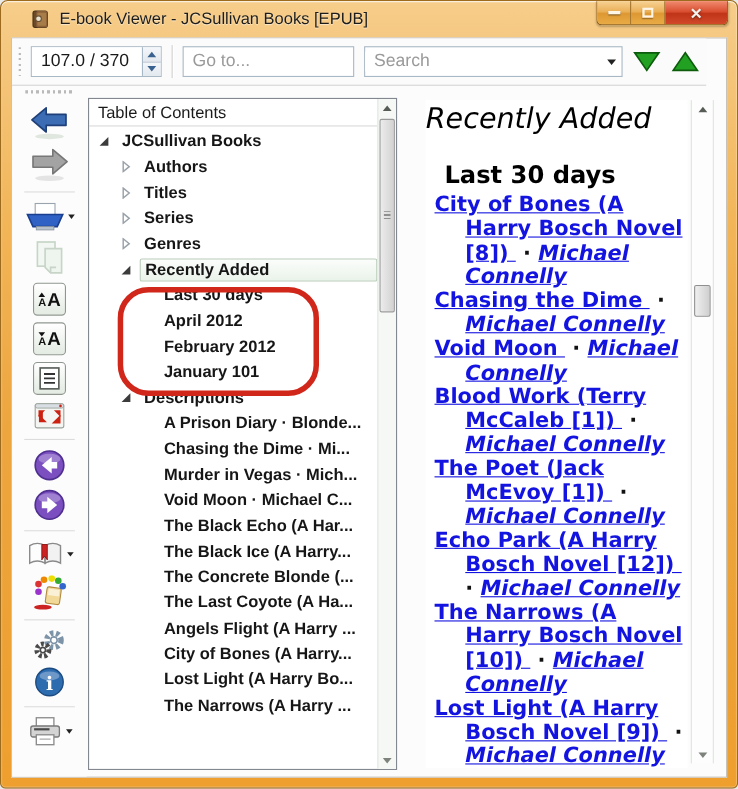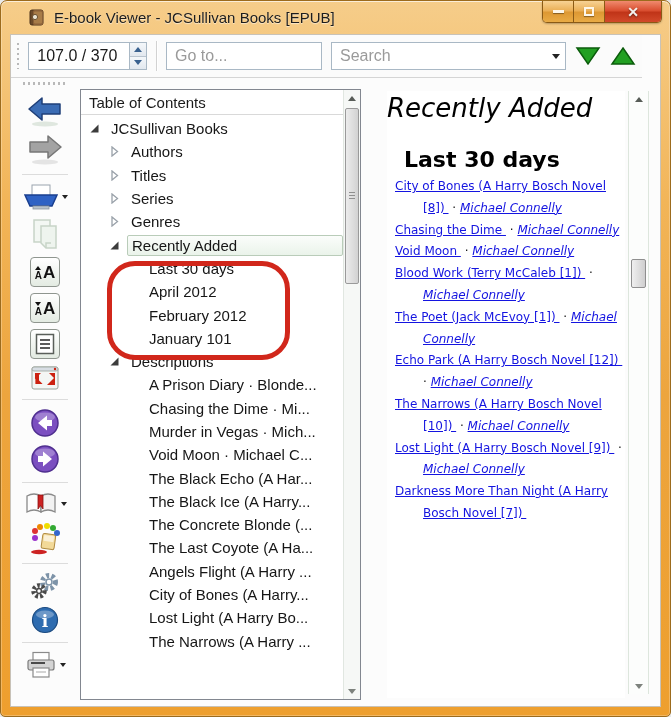--- a/index.html
+++ b/index.html
@@ -63,21 +63,21 @@
   .fa-col { display:flex; flex-direction:column; align-items:center; }
   .fa-sm { font-size:10px; font-weight:bold; color:#111; }
   .fa-bg { font-size:17px; font-weight:bold; color:#111; }
   .fa-tri-up { width:0;height:0;border-left:3px solid transparent;border-right:3px solid transparent;border-bottom:4px solid #111; margin-bottom:1px;}
   .fa-tri-dn { width:0;height:0;border-left:3px solid transparent;border-right:3px solid transparent;border-top:4px solid #111; margin-bottom:1px;}
 
   
   .toc-panel { position:absolute; left:69px; top:54px; bottom:6px; width:281px; background:#fff; border:1px solid #828790; }
   .toc-header { height:25px; line-height:25px; padding-left:8px; font-size:15px; color:#1a1a1a; border-bottom:1px solid #d9d9d9; margin-right:17px; }
   .toc-tree { position:absolute; top:27px; left:0; right:17px; bottom:0; overflow:hidden; }
-  .tree-row { display:flex; align-items:center; height:23.3px; font-size:15px; color:#161616; white-space:nowrap; }
+  .tree-row { display:flex; align-items:center; height:23.3px; font-size:15px; color:#161616; white-space:nowrap;font-weight:bold; }
   .tree-row.lvl0 { padding-left:8px; }
   .tree-row.lvl1 { padding-left:28px; }
   .tree-row.lvl2 { padding-left:64px; }
   .tw { width:18px; flex:0 0 auto; display:flex; align-items:center; }
   .tree-label { padding:0 4px; }
   .tree-row.selected .tree-label { flex:1; border:1px solid #b9ccb9; border-radius:2px;
     background:linear-gradient(180deg,#fbfdfb,#eaf3ea); height:21px; line-height:19px; }
   .toc-scroll { position:absolute; top:0; right:0; bottom:0; width:17px; background:#f6f8f6; border-left:1px solid #e1e7e1; }
 
   .sb-arrow-top { position:absolute; top:0; left:0; right:0; height:16px; display:flex; align-items:center; justify-content:center; }
@@ -87,21 +87,21 @@
   .toc-thumb { position:absolute; top:18px; left:1px; right:1px; height:176px;
     background:linear-gradient(90deg,#ececec,#d2d2d2); border:1px solid #9a9a9a; border-radius:2px; }
   .toc-thumb::after { content:""; position:absolute; left:3px; right:3px; top:50%; height:8px; margin-top:-4px;
     background-image:repeating-linear-gradient(180deg,#8f8f8f 0 1px, transparent 1px 3px); }
 
   
   .content-text { position:absolute; left:376px; top:56px; width:238px; bottom:8px; background:#fff; font-family:"DejaVu Sans",sans-serif; overflow:hidden; }
   .content-title { font-style:italic; font-size:26px; color:#000; margin:2px 0 24px 0; white-space:nowrap; }
   .content-heading { font-weight:bold; font-size:22px; color:#000; margin:0 0 4px 17px; }
   .book-list { margin-left:8px; }
-  .book-entry { font-size:12px; line-height:21.8px; padding-left:28px; text-indent:-28px; color:#111; }
+  .book-entry { font-size:19px; line-height:21.8px; padding-left:28px; text-indent:-28px; color:#111;font-weight:bold; }
   .book-entry a { color:#1414e0; text-decoration:underline; }
   .book-title { font-style:normal; }
   .book-author { font-style:italic; }
   .dot-sep { color:#111; text-decoration:none; }
   .content-scroll { position:absolute; left:617px; top:56px; bottom:12px; width:21px; background:#fcfdfc; border-left:1px solid #dde6dd; border-right:1px solid #dde6dd; }
   .content-thumb { position:absolute; top:168px; left:2px; right:2px; height:29px;
     background:linear-gradient(90deg,#efefef,#cfcfcf); border:1px solid #8f8f8f; border-radius:2px; }
 
   
   .annotation { position:absolute; left:106px; top:260px; width:183px; height:99px;

